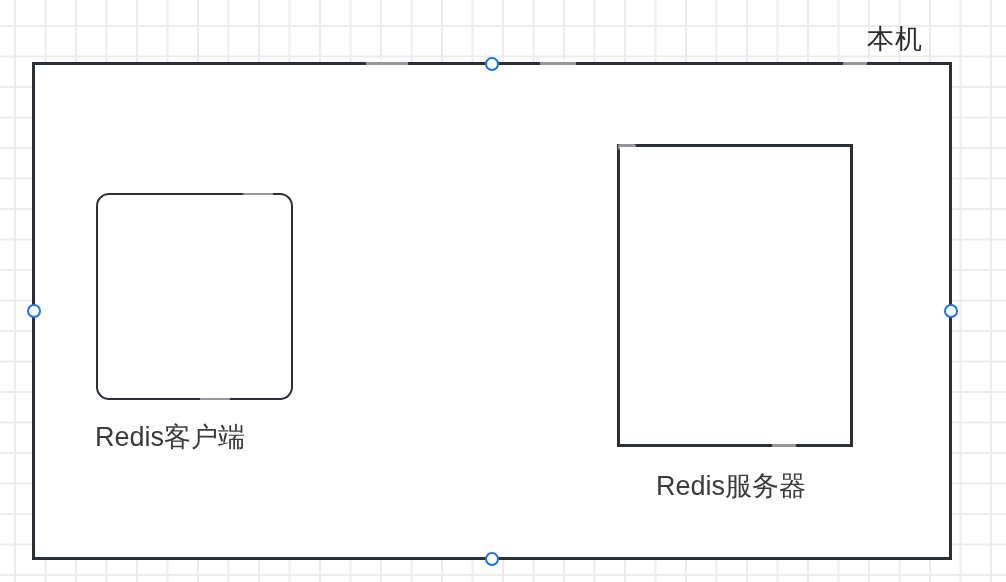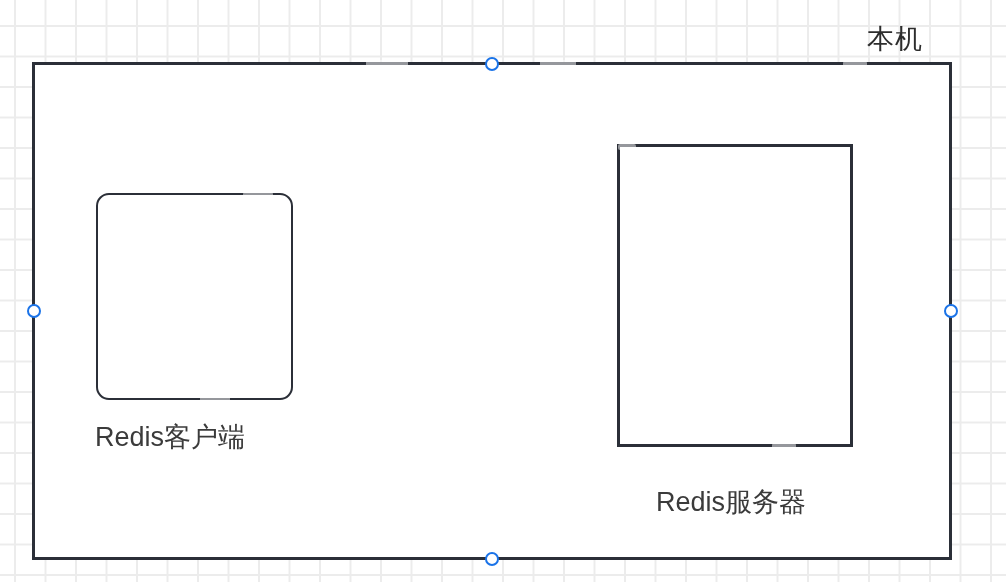--- a/index.html
+++ b/index.html
@@ -79,21 +79,20 @@
   .label-server {
     position: absolute;
     left: 631px;
     top: 469px;
     width: 200px;
     text-align: center;
     font-size: 27px;
     line-height: 34px;
     color: #3b3b3b;
     white-space: nowrap;
-    margin-top: 16px;
   }
 
   
   .handle {
     position: absolute;
     width: 14px;
     height: 14px;
     box-sizing: border-box;
     border: 2.5px solid #1a73e8;
     border-radius: 50%;

